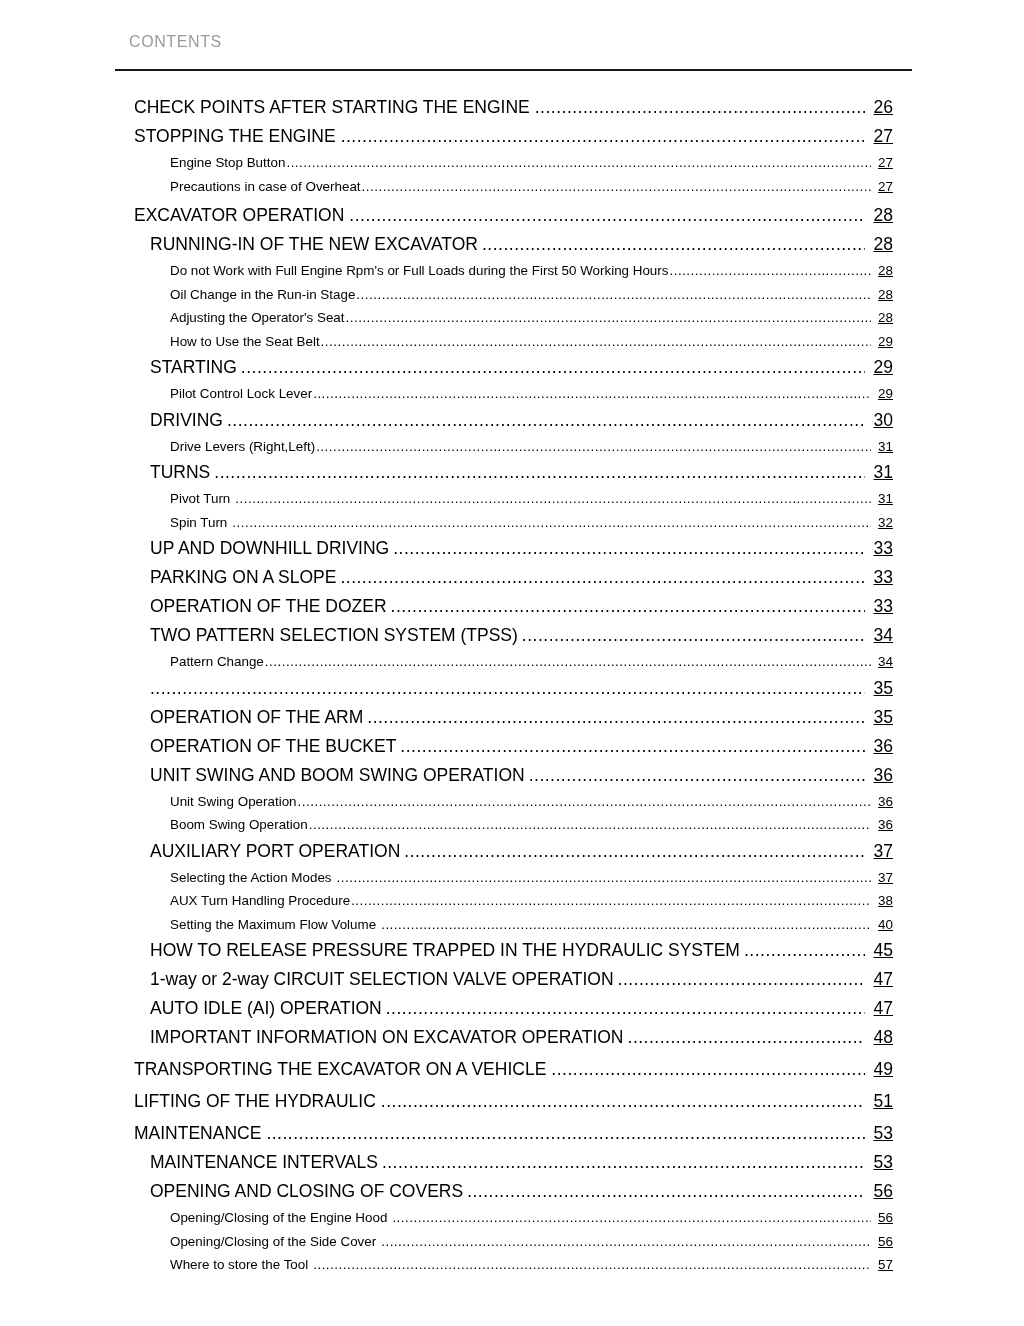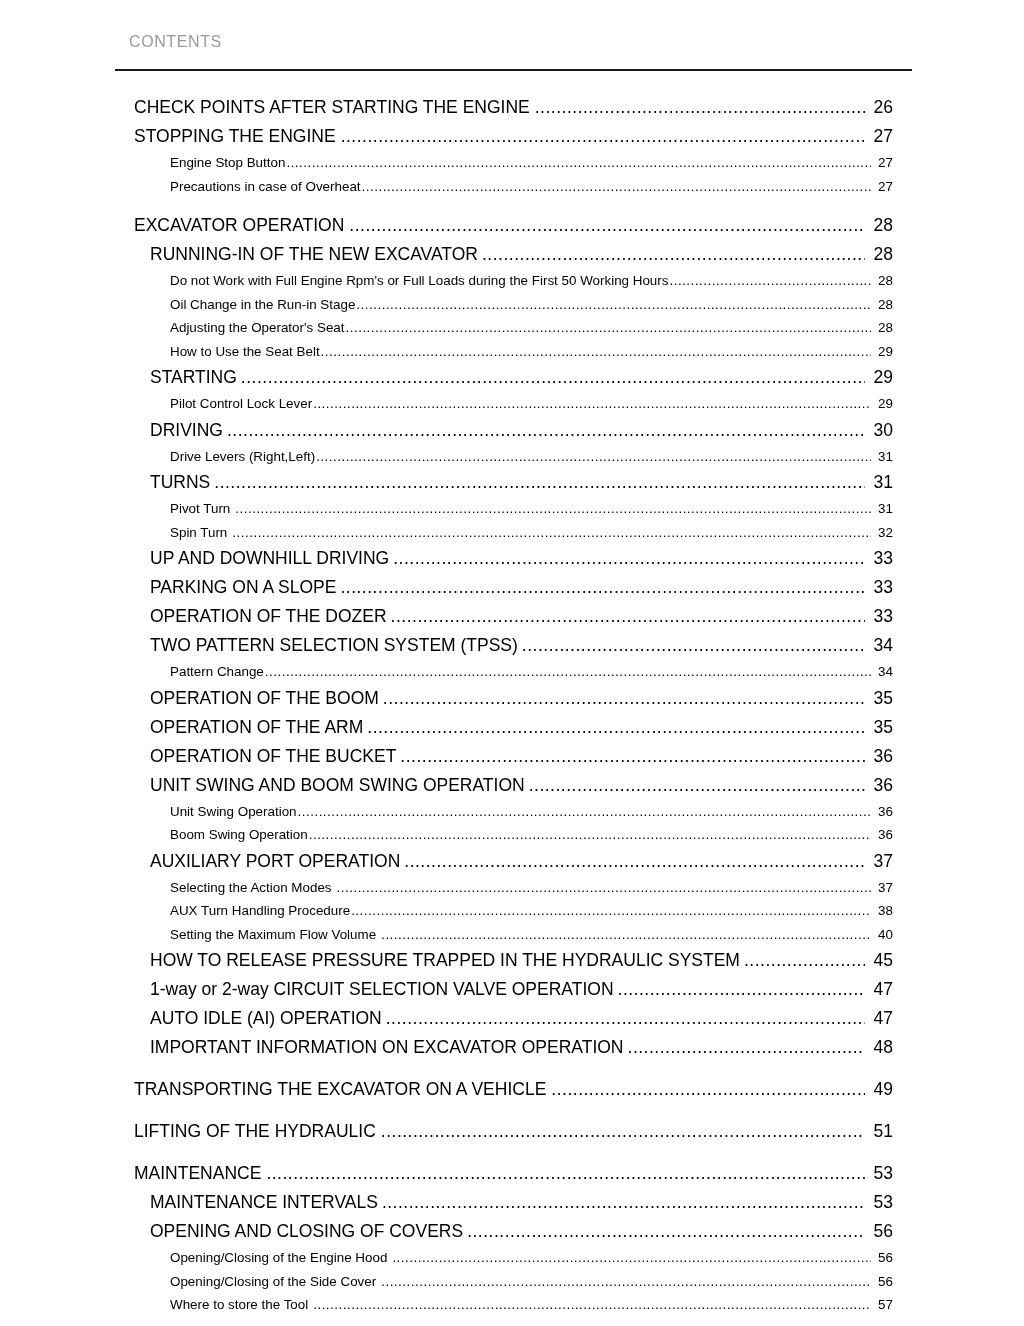--- a/index.html
+++ b/index.html
@@ -65,20 +65,21 @@
     min-width: 0;
   }
   .entry .leader::after {
     content: "........................................................................................................................................................................................................................";
     letter-spacing: 0.5px;
   }
   .entry .pageno {
     flex: 0 0 auto;
     text-align: right;
     font-variant-numeric: tabular-nums;
+    text-decoration: underline;
   }
 
   
   .lvl1 {
     font-size: 17.5px;
     line-height: 29px;
     padding-left: 134px;
   }
   .lvl1 .title { padding-right: 5px; }
   .lvl1 .pageno { width: 28px; }
@@ -95,21 +96,21 @@
   
   .lvl3 {
     font-size: 13.4px;
     line-height: 23.5px;
     padding-left: 170px;
   }
   .lvl3 .title { padding-right: 1px; text-align: center; }
   .lvl3 .pageno { width: 22px; }
   .lvl3.spaced .title { padding-right: 5px; }
 
-  .gap-top { margin-top: 13px; }
+  .gap-top { margin-top: 3px; }
 </style>
 </head>
 <body>
 
 <div class="page">
 
   <div class="header">CONTENTS</div>
 
   <div class="rule"></div>
 
@@ -218,21 +219,20 @@
         <span class="title">TWO PATTERN SELECTION SYSTEM (TPSS)</span>
         <span class="leader"></span>
         <span class="pageno">34</span>
       </div>
       <div class="entry lvl3">
         <span class="title">Pattern Change</span>
         <span class="leader"></span>
         <span class="pageno">34</span>
       </div>
       <div class="entry lvl2">
-        <span class="title">OPERATION OF THE BOOM</span>
         <span class="leader"></span>
         <span class="pageno">35</span>
       </div>
       <div class="entry lvl2">
         <span class="title">OPERATION OF THE ARM</span>
         <span class="leader"></span>
         <span class="pageno">35</span>
       </div>
       <div class="entry lvl2">
         <span class="title">OPERATION OF THE BUCKET</span>

